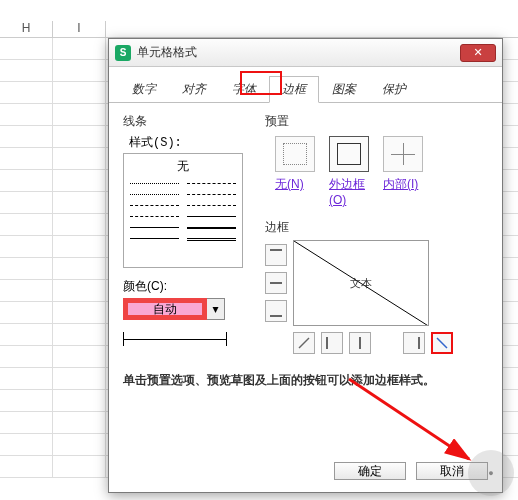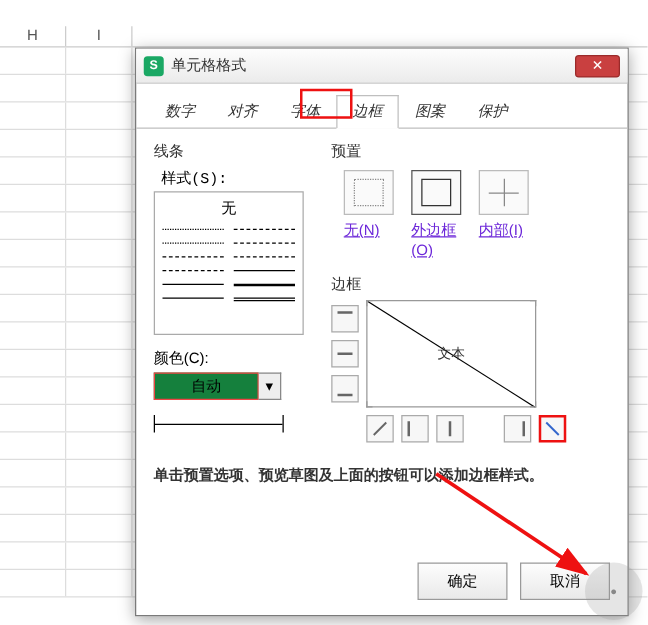--- a/index.html
+++ b/index.html
@@ -45,21 +45,21 @@
   .s-dash::after { border-top: 1px dashed #000; }
   .s-solid::after { border-top: 1px solid #000; }
   .s-dashdot::after { border-top: 1px dashed #000; }
   .s-thick::after { border-top: 2px solid #000; }
   .s-ldash::after { border-top: 1.5px dashed #000; }
   .s-med::after { border-top: 1.5px solid #000; }
   .s-double::after { border-top: 3px double #000; }
   
   .color-row { margin-top: 10px; }
   .color-select { display:flex; align-items:center; margin-top:3px; }
-  .color-box { width: 84px; height: 22px; border: 1px solid #ef4444; display:flex; align-items:center; justify-content:center; background:#15803d; cursor:pointer; }
+  .color-box { width: 84px; height: 22px; border: 5px solid #ef4444; display:flex; align-items:center; justify-content:center; background:#f9a8d4; cursor:pointer; }
   .dd-btn { width: 18px; height: 22px; border:1px solid #888; border-left:none; background:#eee; display:flex; align-items:center; justify-content:center; cursor:pointer; }
   .preview-line { margin-top: 12px; width: 104px; height: 14px; border-left:1px solid #000; border-right:1px solid #000; position:relative; }
   .preview-line::after { content:""; position:absolute; left:0; right:0; top:50%; border-top:1px solid #000; }
   
   .preset-buttons { display:flex; gap: 14px; margin: 6px 0 4px 10px; }
   .preset-btn { width: 40px; height: 36px; border:1px solid #bbb; background:#fafafa; display:flex; align-items:center; justify-content:center; cursor:pointer; }
   .preset-btn.outline { border:1.5px solid #555; }
   .preset-none-inner { border:1px dotted #888; width:24px; height:22px; }
   .preset-outline-inner { border:1.5px solid #333; width:24px; height:22px; }
   .preset-inside-inner { width:24px; height:22px; position:relative; }
@@ -84,21 +84,21 @@
   .preview-text { position:absolute; left:50%; top:50%; transform:translate(-50%,-50%); color:#333; font-size:11px; }
   .corner { position:absolute; width:5px; height:5px; }
   .corner.tl { top:-1px; left:-1px; border-top:1px solid #999; border-left:1px solid #999; }
   .corner.tr { top:-1px; right:-1px; border-top:1px solid #999; border-right:1px solid #999; }
   .corner.bl { bottom:-1px; left:-1px; border-bottom:1px solid #999; border-left:1px solid #999; }
   .corner.br { bottom:-1px; right:-1px; border-bottom:1px solid #999; border-right:1px solid #999; }
   
   .hint { margin-top: 18px; color:#333;font-weight:bold; }
   
   .footer { position:absolute; bottom:12px; right:14px; display:flex; gap:10px; }
-  .btn { width:72px; height:30px; border:1px solid #999; background:linear-gradient(#fdfdfd,#e9e9e9); cursor:pointer; display:flex; align-items:center; justify-content:center; }
+  .btn { width:72px; height:18px; border:1px solid #999; background:linear-gradient(#fdfdfd,#e9e9e9); cursor:pointer; display:flex; align-items:center; justify-content:center; }
   
   .arrow { position:absolute; pointer-events:none; }
   .arrow svg { overflow:visible; }
   
   .watermark { position:absolute; right:4px; bottom:4px; width:46px; height:46px; border-radius:50%; background:rgba(150,150,150,.25); display:flex; align-items:center; justify-content:center; color:#888; font-size:9px; }
 </style>
 </head>
 <body>
 
 <div class="sheet">

